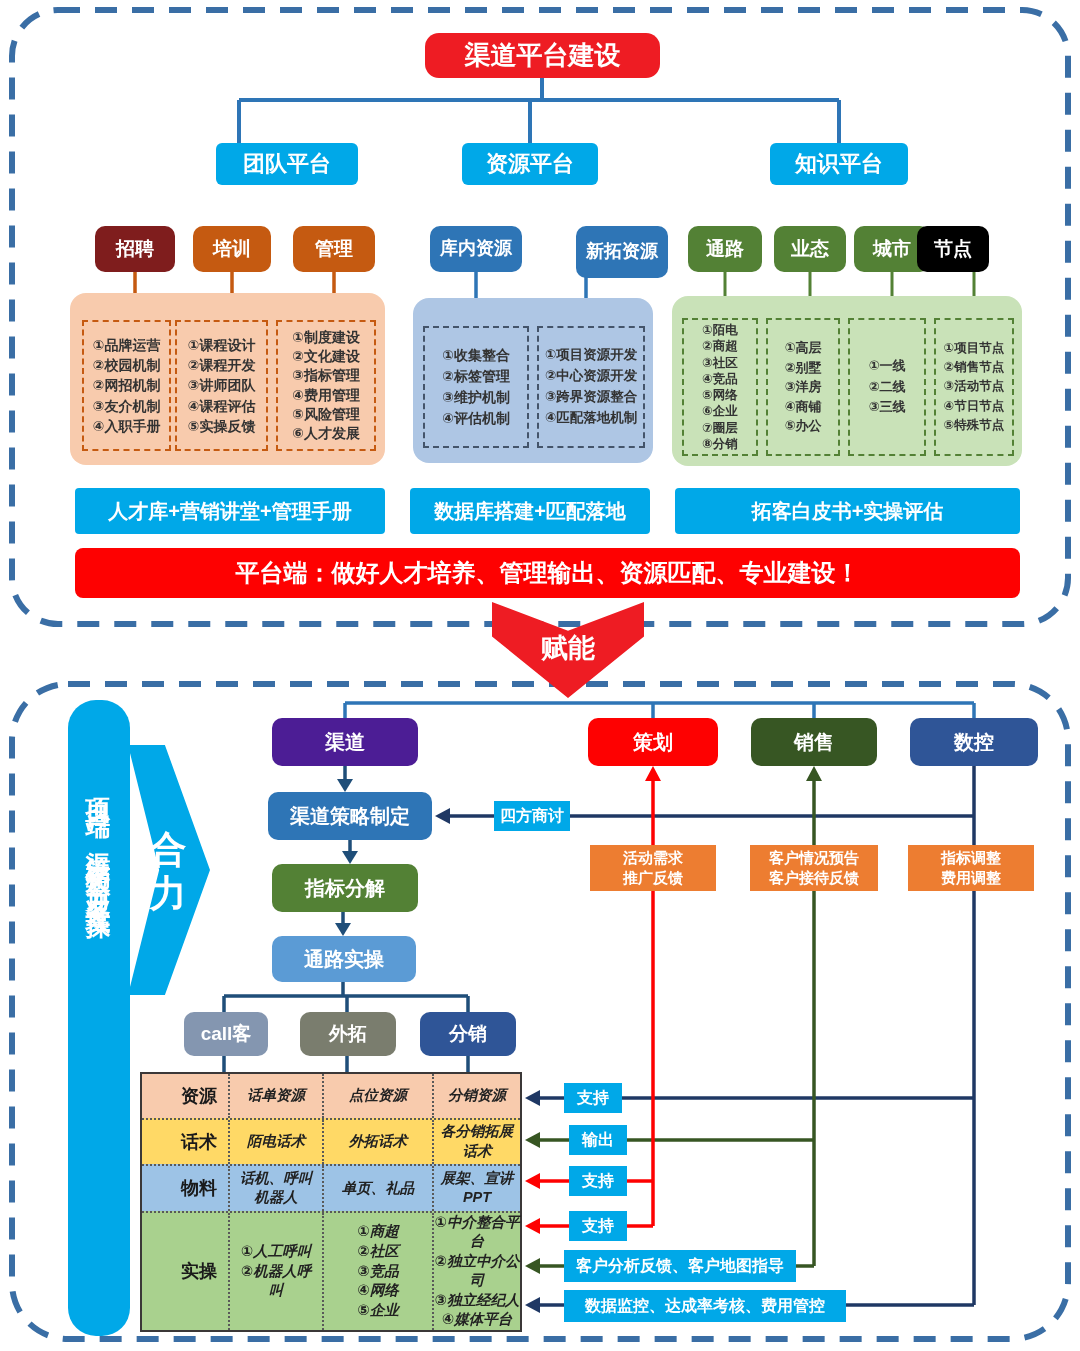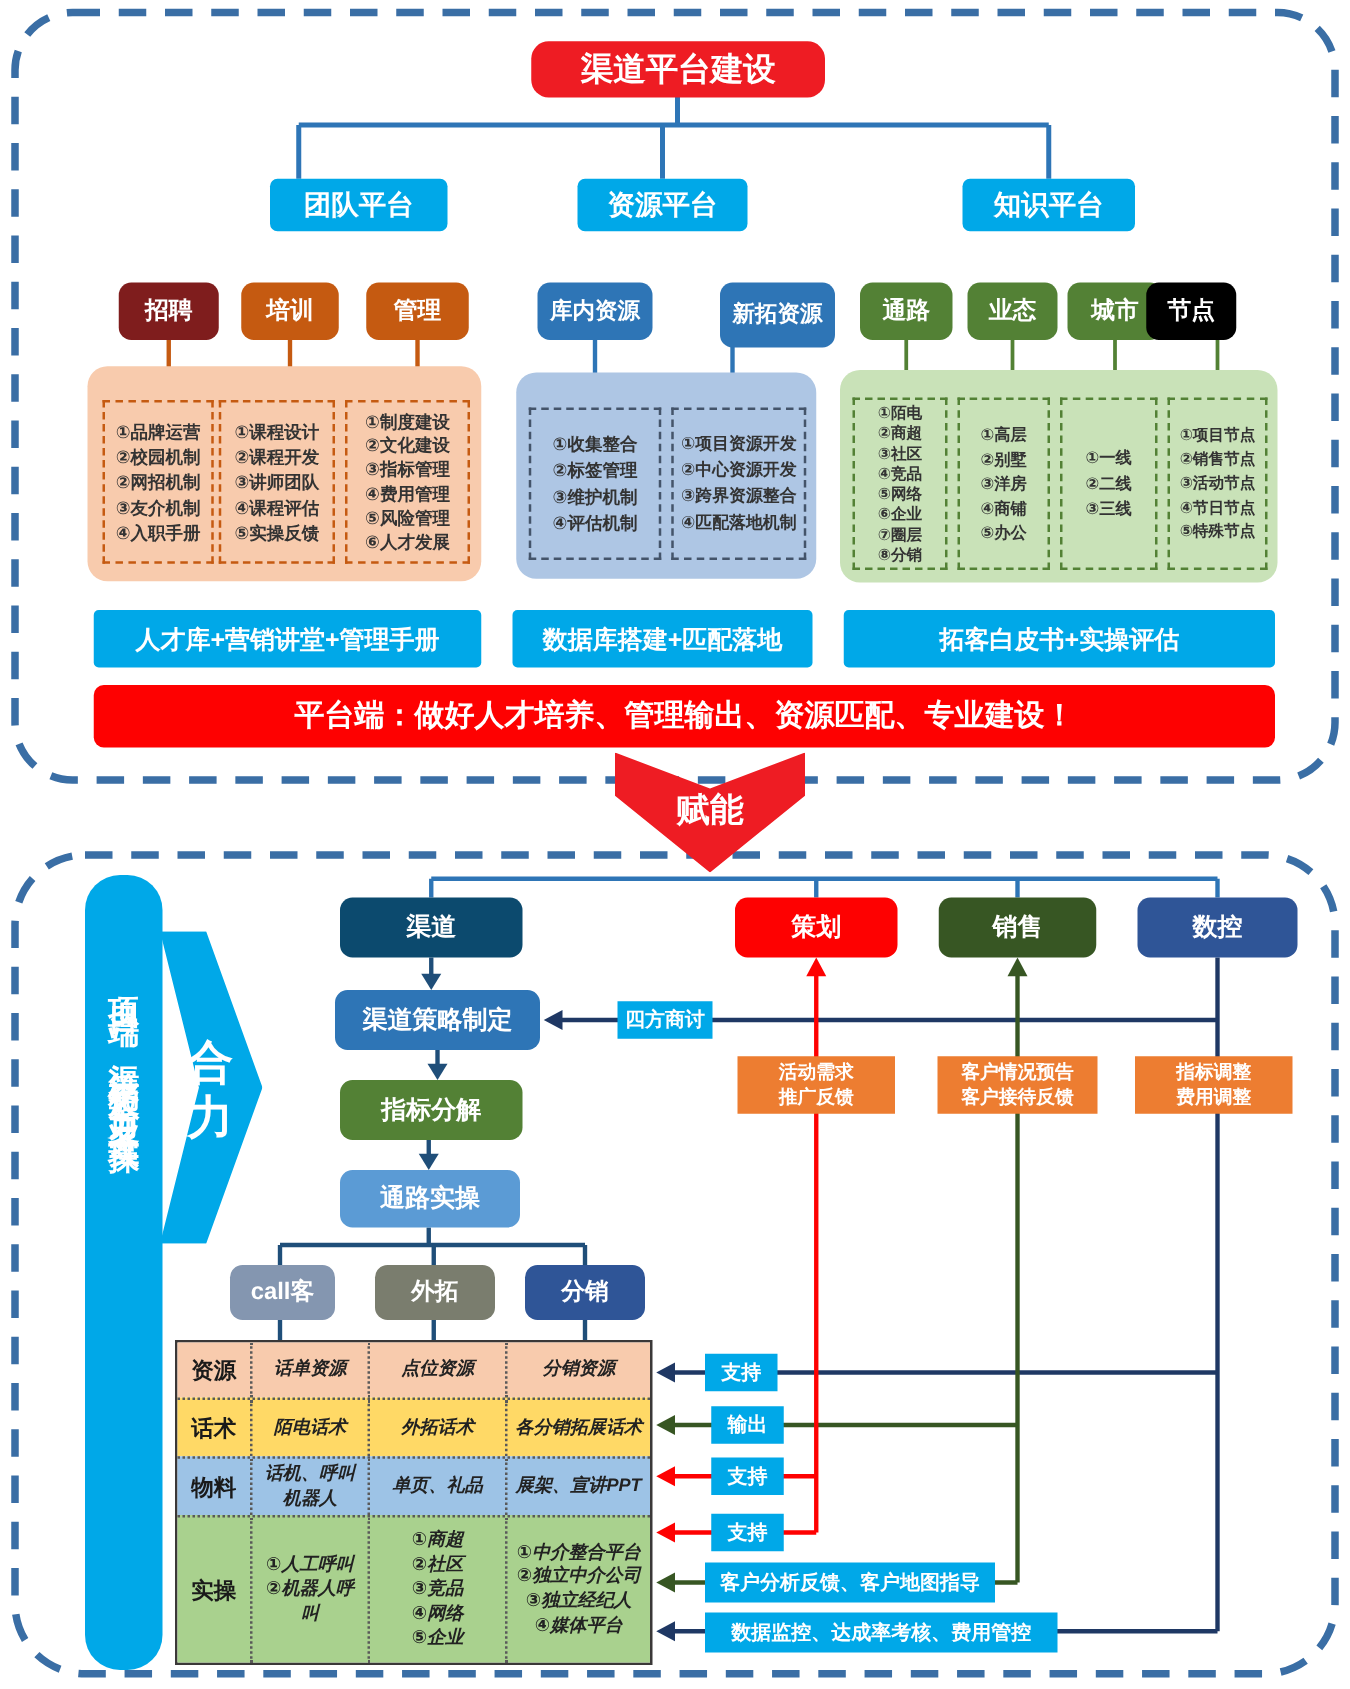--- a/index.html
+++ b/index.html
@@ -14,21 +14,21 @@
   .dash{position:absolute;box-sizing:border-box;display:flex;align-items:center;justify-content:center;}
   .list{white-space:pre-line;font-weight:bold;color:#333;text-align:left;}
   .cyanbar{background:#00A8E8;color:#fff;font-weight:bold;display:flex;align-items:center;
            justify-content:center;border-radius:4px;}
   .tag{background:#00A8E8;color:#fff;font-weight:bold;display:flex;align-items:center;
        justify-content:center;font-size:16px;}
   .fb{background:#ED7D31;color:#fff;font-weight:bold;font-size:15px;display:flex;align-items:center;
       justify-content:center;text-align:center;line-height:1.35;}
   .trow{display:flex;width:100%;}
   .thead{width:58px;display:flex;align-items:center;justify-content:center;font-weight:bold;
-         font-size:18px;color:#1a1a1a;flex-shrink:0;}
+         font-size:18px;color:#1a1a1a;flex-shrink:0;padding-left:28px;}
   .tcell{display:flex;align-items:center;justify-content:center;font-size:14.5px;font-weight:bold;
          color:#222;border-left:2px dotted #595959;text-align:center;line-height:1.35;font-style:italic;}
   .c1{width:92px;} .c2{width:108px;} .c3{flex:1;}
   .vtext{writing-mode:vertical-lr;text-orientation:upright;color:#fff;font-weight:bold;
          font-size:25px;letter-spacing:7px;}
 </style>
 </head>
 <body>
 
 <div id="stage">
@@ -183,21 +183,21 @@
        display:flex;flex-direction:column;align-items:center;padding-top:78px;gap:32px;">
     <span class="vtext">项目端</span>
     <span class="vtext">渠策销数合力业务实操</span>
   </div>
 
   <div class="abs" style="left:128px;top:745px;width:82px;height:250px;background:#00A8E8;
        clip-path:polygon(0% 0%,45% 0%,100% 50%,45% 100%,0% 100%,38% 50%);"></div>
   <div class="abs" style="left:146px;top:828px;width:44px;color:#fff;font-weight:bold;font-size:37px;
        line-height:1.2;word-break:break-all;text-align:center;z-index:3;">合力</div>
 
-  <div class="abs box" style="left:272px;top:718px;width:146px;height:48px;background:#0c4a6e;font-size:20px;">渠道</div>
+  <div class="abs box" style="left:272px;top:718px;width:146px;height:48px;background:#4c1d95;font-size:20px;">渠道</div>
   <div class="abs box" style="left:588px;top:718px;width:130px;height:48px;background:#FE0101;font-size:20px;">策划</div>
   <div class="abs box" style="left:751px;top:718px;width:126px;height:48px;background:#375623;font-size:20px;">销售</div>
   <div class="abs box" style="left:268px;top:792px;width:164px;height:48px;background:#2E75B6;font-size:20px;">渠道策略制定</div>
 
   <div class="abs box" style="left:910px;top:718px;width:128px;height:48px;background:#2F5597;font-size:20px;">数控</div>
   <div class="abs box" style="left:272px;top:864px;width:146px;height:48px;background:#538135;font-size:20px;">指标分解</div>
   <div class="abs box" style="left:272px;top:936px;width:144px;height:46px;background:#5B9BD5;font-size:20px;">通路实操</div>
 
   <div class="abs tag" style="left:494px;top:801px;width:76px;height:30px;">四方商讨</div>
 

